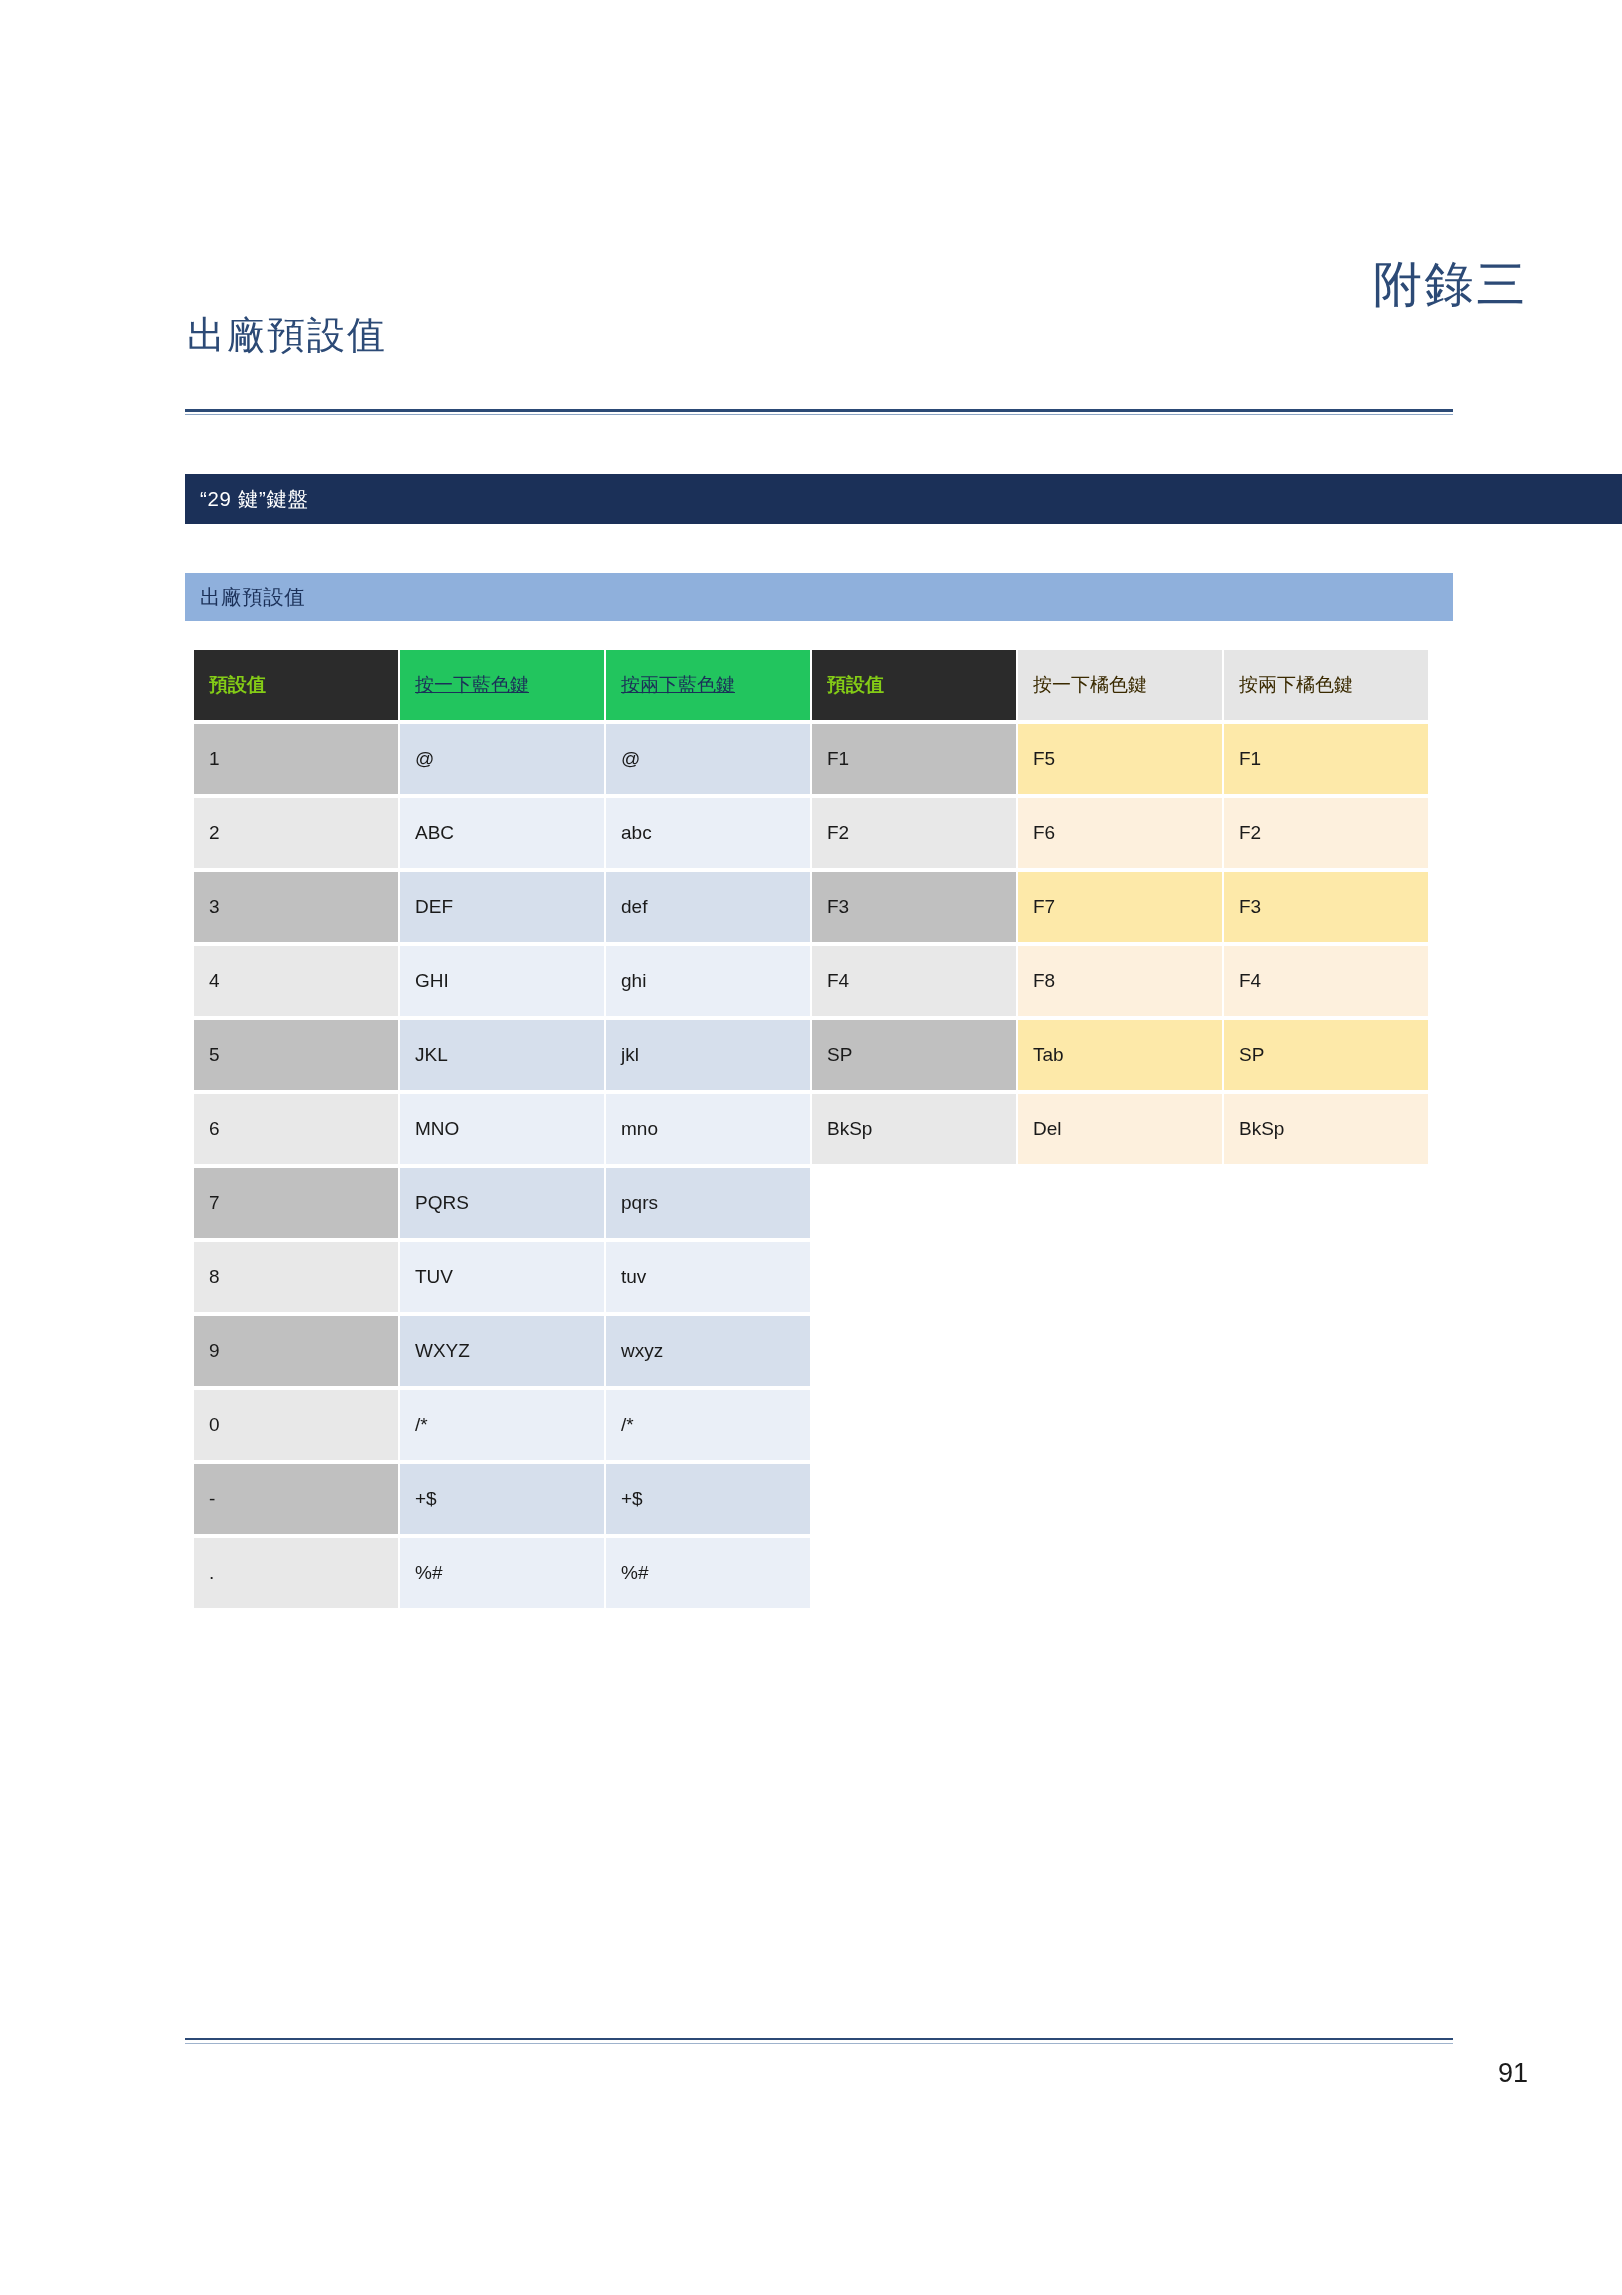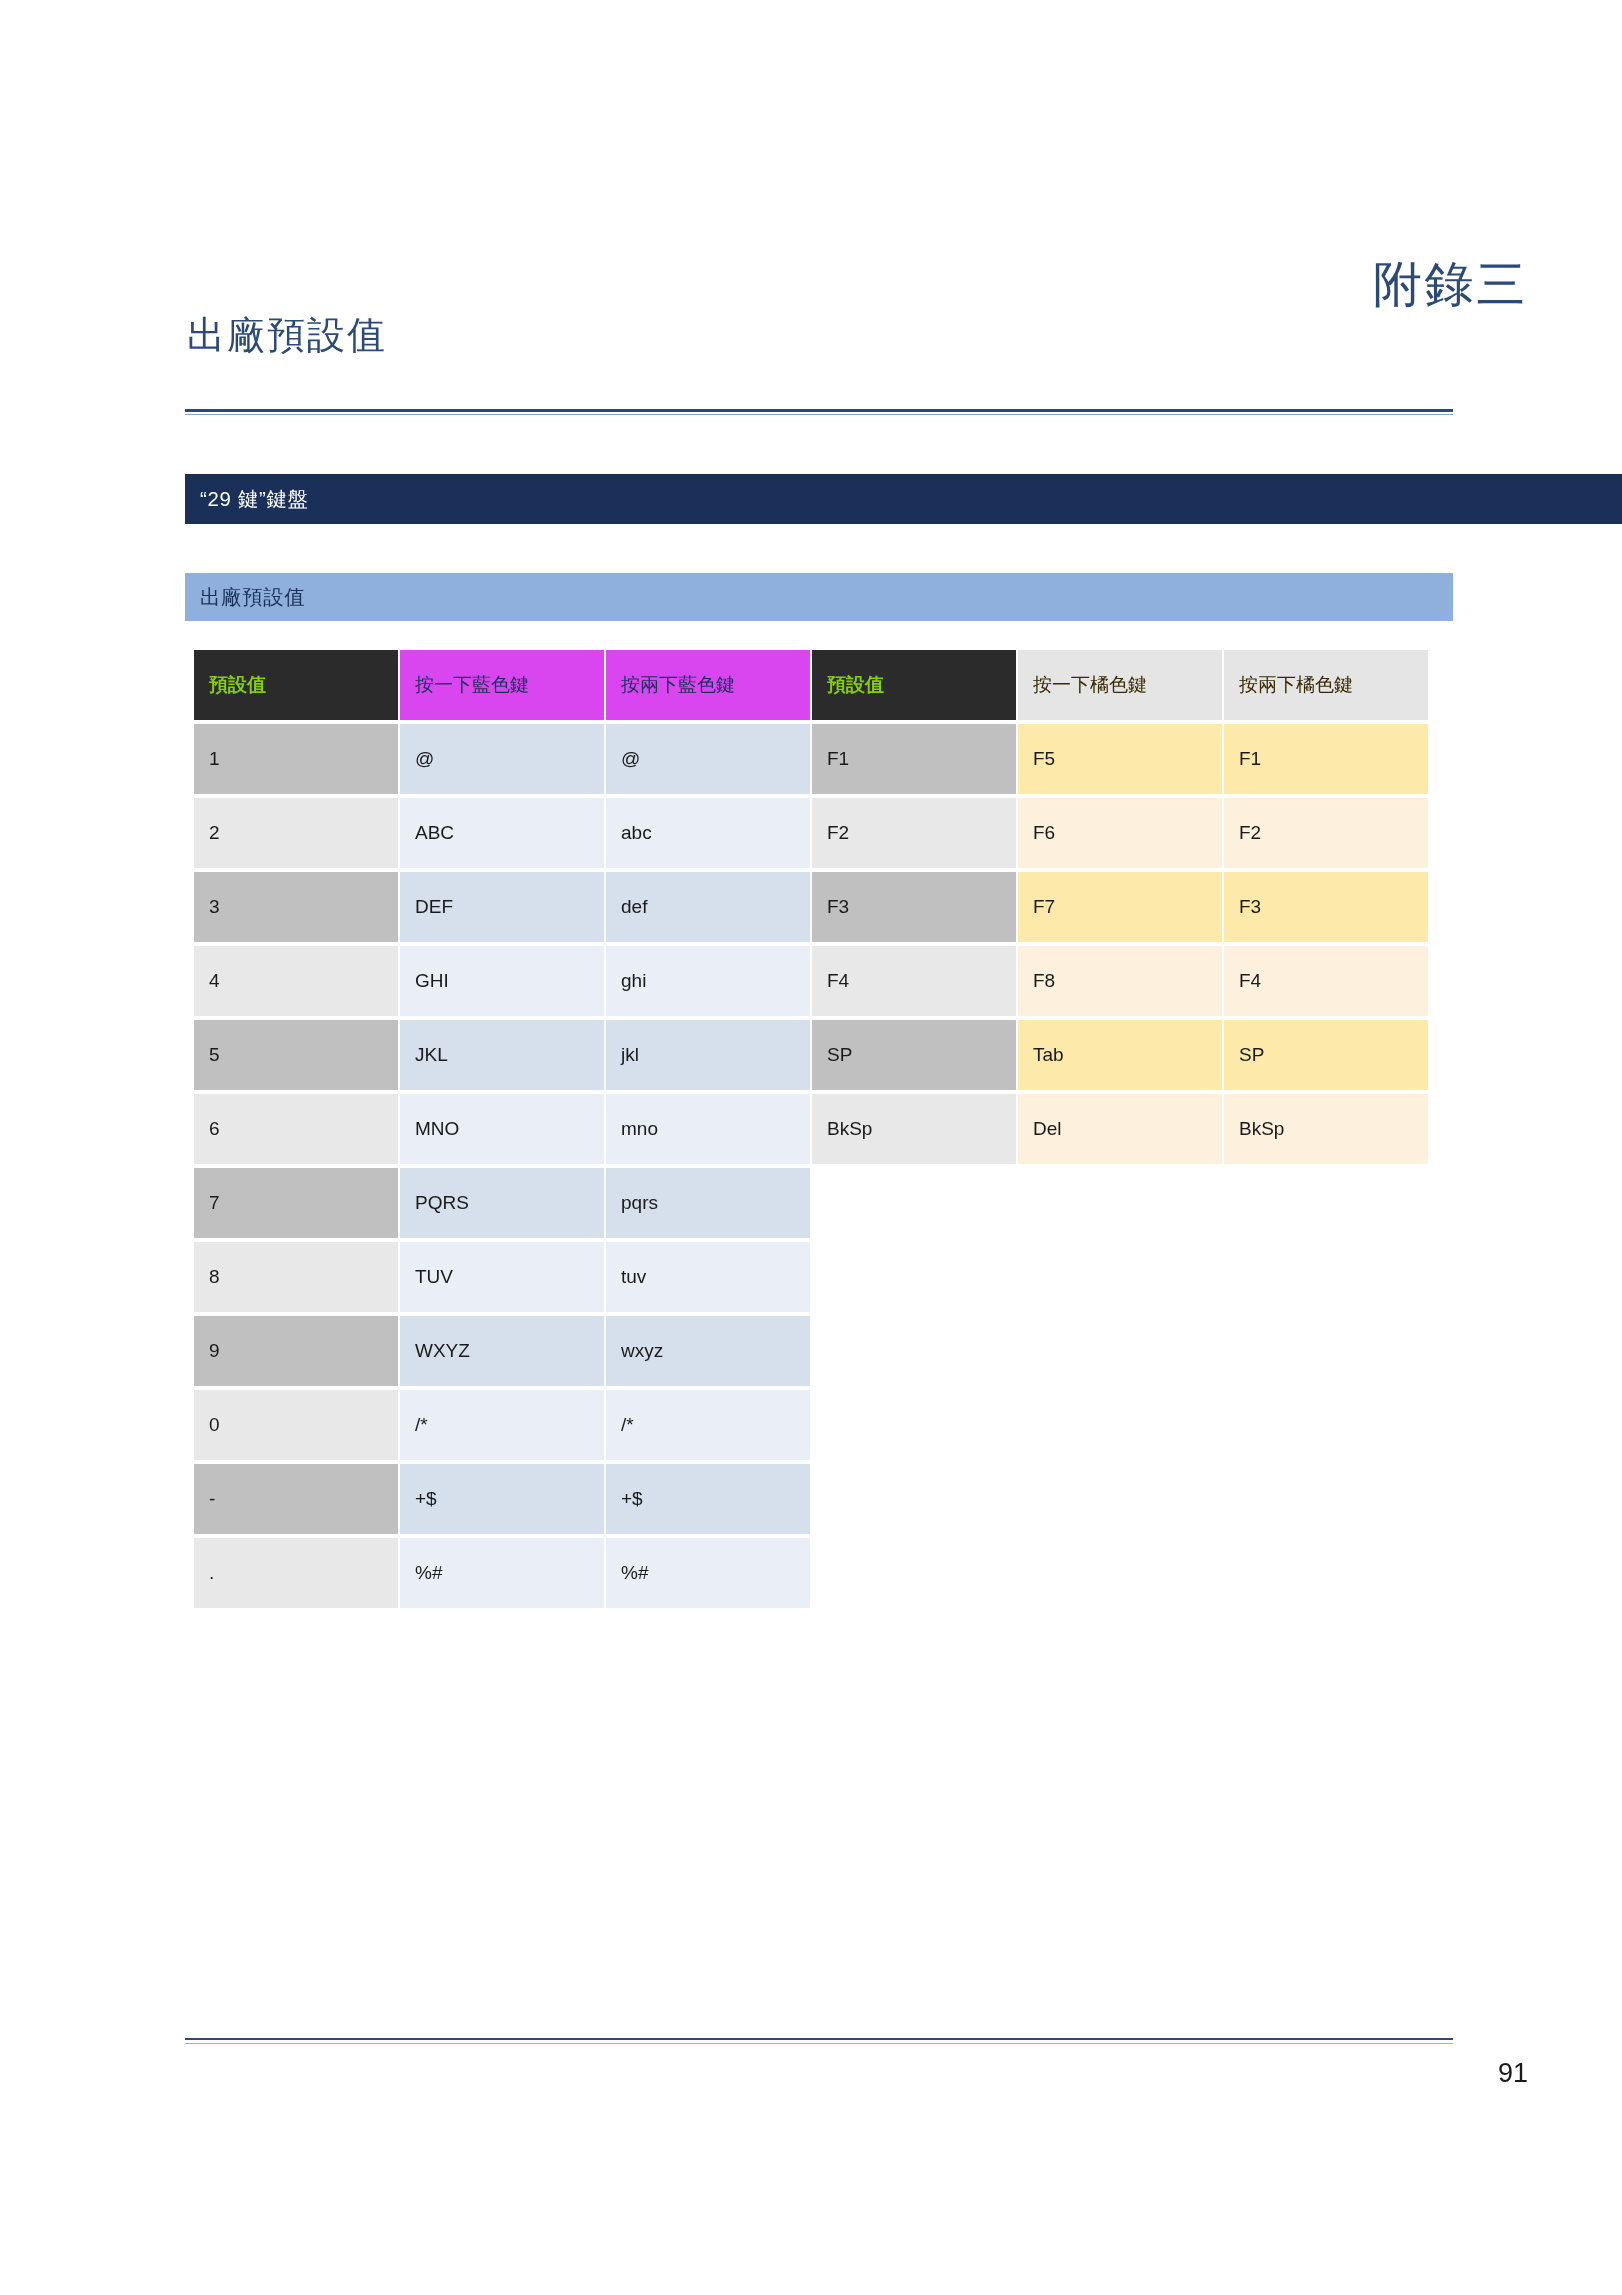--- a/index.html
+++ b/index.html
@@ -116,22 +116,23 @@
 
   .w-col { width: 204px; }
 
   
   .hd-dark {
     background: #2b2b2b;
     color: #84cc16;
     font-weight: bold;
   }
   .hd-blue {
-    background: #d946ef;
+    background: #22c55e;
     color: #1b3058;
+    text-decoration: underline;
   }
   .hd-orange {
     background: #e5e5e5;
     color: #3a2a00;
   }
 
   
   .c-gray-dark { background: #c0c0c0; color: #1a1a1a; }
   .c-gray-light { background: #e8e8e8; color: #1a1a1a; }
   .c-blue-dark { background: #d6dfec; color: #1a1a1a; }

